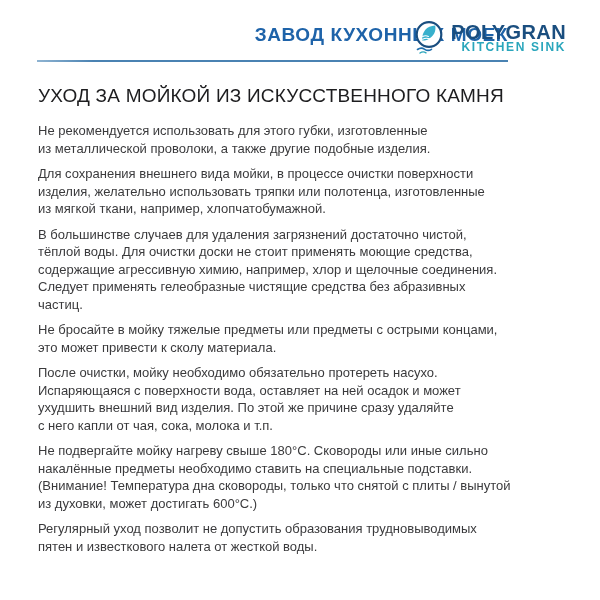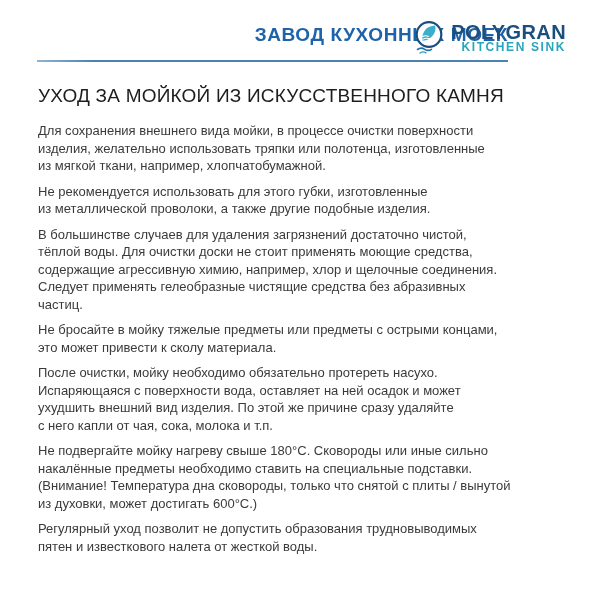--- a/index.html
+++ b/index.html
@@ -78,26 +78,26 @@
       <span class="brand">POLYGRAN</span>
       <span class="tagline">KITCHEN SINK</span>
     </div>
   </div>
 
   <div class="divider"></div>
 
   <div class="article">
     <h1 class="article-title">УХОД ЗА МОЙКОЙ ИЗ ИСКУССТВЕННОГО КАМНЯ</h1>
 
+    <p>Не рекомендуется использовать для этого губки, изготовленные
+из металлической проволоки, а также другие подобные изделия.</p>
+
     <p>Для сохранения внешнего вида мойки, в процессе очистки поверхности
 изделия, желательно использовать тряпки или полотенца, изготовленные
 из мягкой ткани, например, хлопчатобумажной.</p>
-
-    <p>Не рекомендуется использовать для этого губки, изготовленные
-из металлической проволоки, а также другие подобные изделия.</p>
 
     <p>В большинстве случаев для удаления загрязнений достаточно чистой,
 тёплой воды. Для очистки доски не стоит применять моющие средства,
 содержащие агрессивную химию, например, хлор и щелочные соединения.
 Следует применять гелеобразные чистящие средства без абразивных
 частиц.</p>
 
     <p>Не бросайте в мойку тяжелые предметы или предметы с острыми концами,
 это может привести к сколу материала.</p>
 

